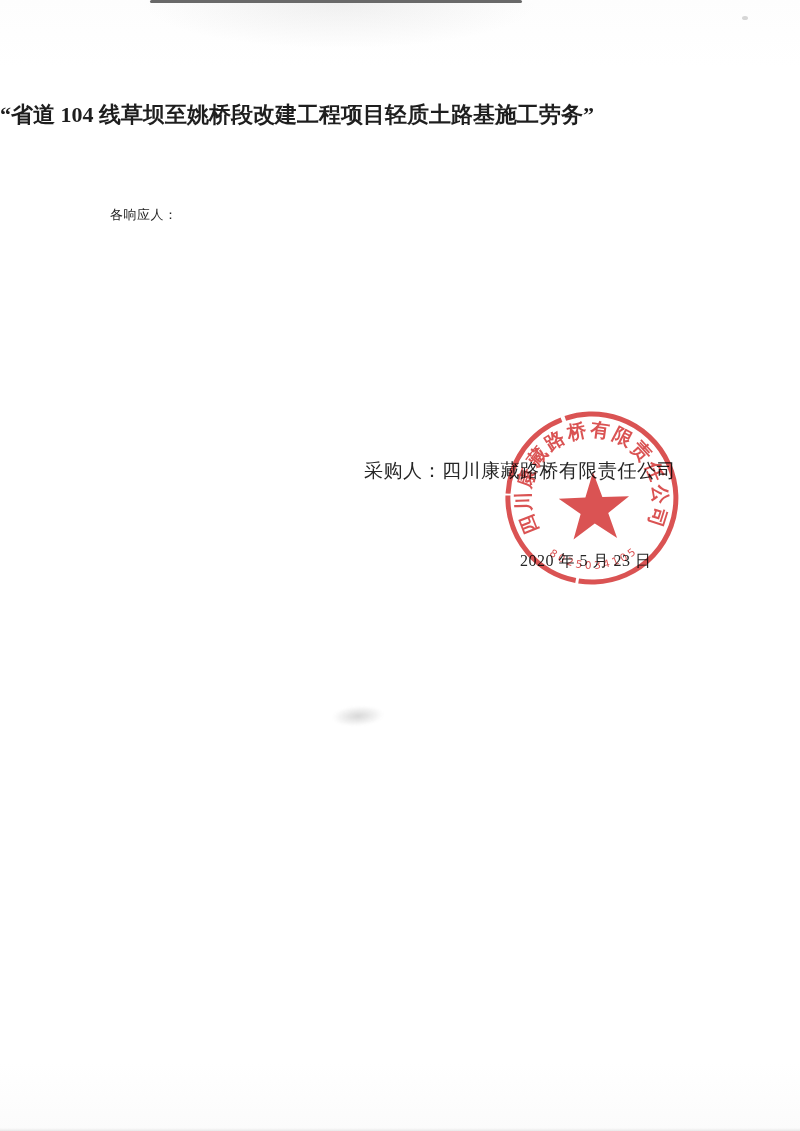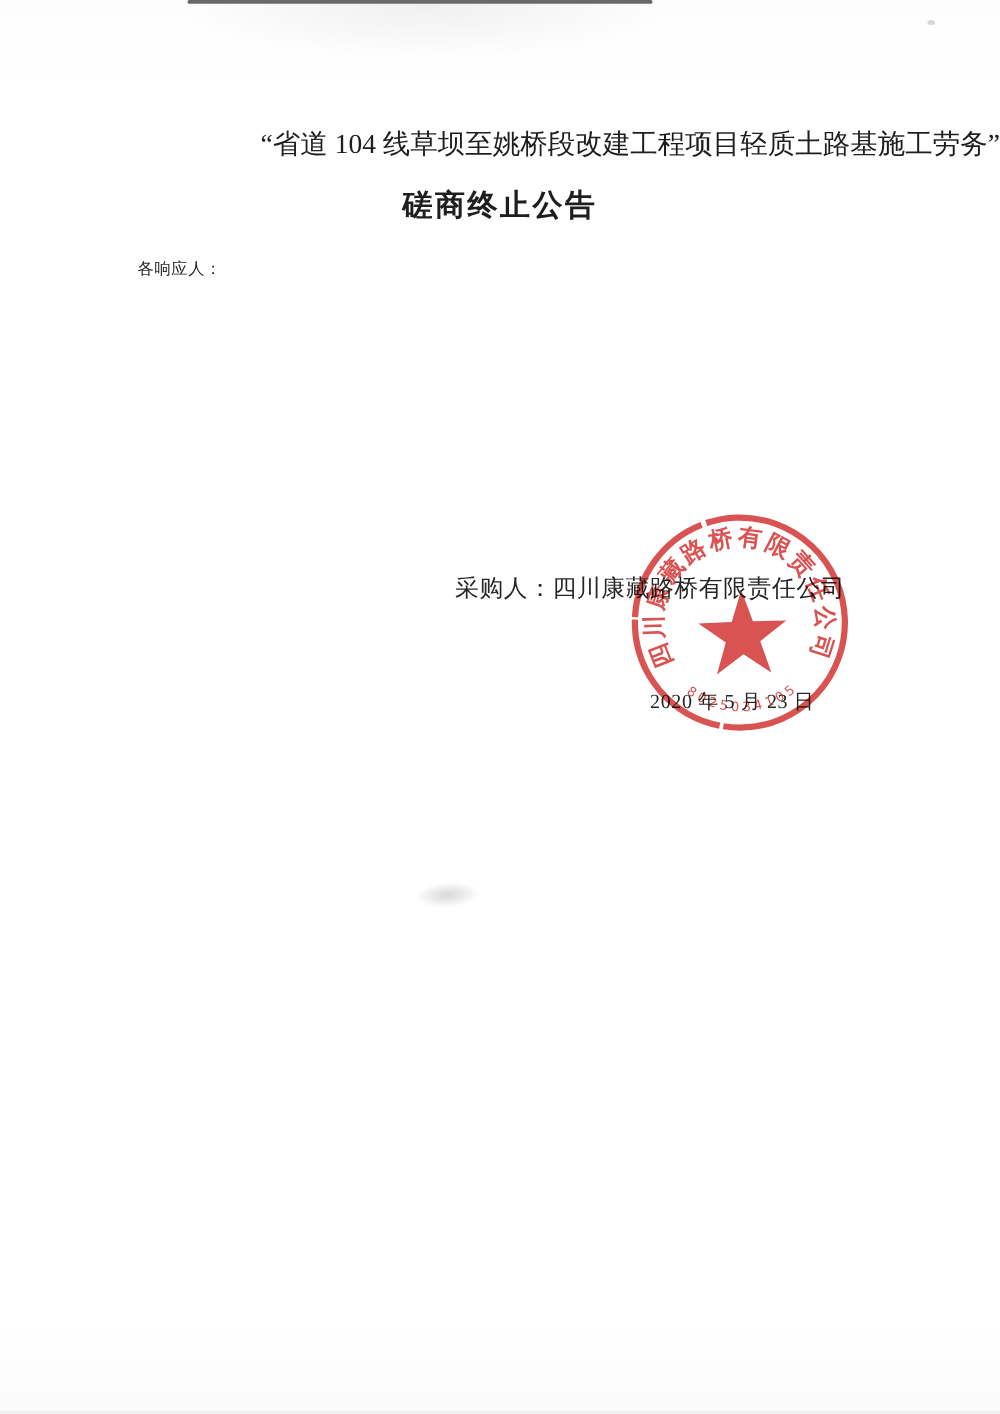--- a/index.html
+++ b/index.html
@@ -32,21 +32,21 @@
     position: absolute; left: 742px; top: 16px; width: 6px; height: 4px;
     background: rgba(140,140,140,.35); border-radius: 50%;
   }
   .scan-edge-bottom {
     position: absolute; left: 0; bottom: 0; width: 100%; height: 3px;
     background: linear-gradient(0deg, rgba(150,150,150,.18), rgba(255,255,255,0));
   }
 
   .title-1 {
     position: absolute; left: 0; top: 100px; width: 100%;
-    text-align: right; font-size: 22px; font-weight: 400;
+    text-align: left; font-size: 22px; font-weight: 700;
     letter-spacing: 0px; color: #1e1e1e;
   }
   .title-2 {
     position: absolute; left: 0; top: 148px; width: 100%;
     text-align: center; font-size: 24px; font-weight: 700;
     letter-spacing: 2px; color: #1e1e1e;
   }
   .greeting {
     position: absolute; left: 110px; top: 206px;
     font-size: 13px; letter-spacing: .5px;
@@ -85,21 +85,20 @@
 
 <div class="page">
 
   <div class="scan-streak-top"></div>
   <div class="scan-shadow-top"></div>
   <div class="scan-smudge-mid"></div>
   <div class="scan-dot"></div>
   <div class="scan-edge-bottom"></div>
 
   <div class="title-1">“省道 104 线草坝至姚桥段改建工程项目轻质土路基施工劳务”</div>
-  <div class="title-2">磋商终止公告</div>
 
   <div class="greeting">各响应人：</div>
 
 
   <div class="purchaser">采购人：四川康藏路桥有限责任公司</div>
   <div class="date-line">2020 年 5 月 23 日</div>
 
   <svg class="stamp" viewBox="0 0 180 190" xmlns="http://www.w3.org/2000/svg">
     <defs>
       <path id="sealArcTop" d="M 30.7 113.2 A 62 62 0 1 1 147.3 113.2" fill="none"></path>

